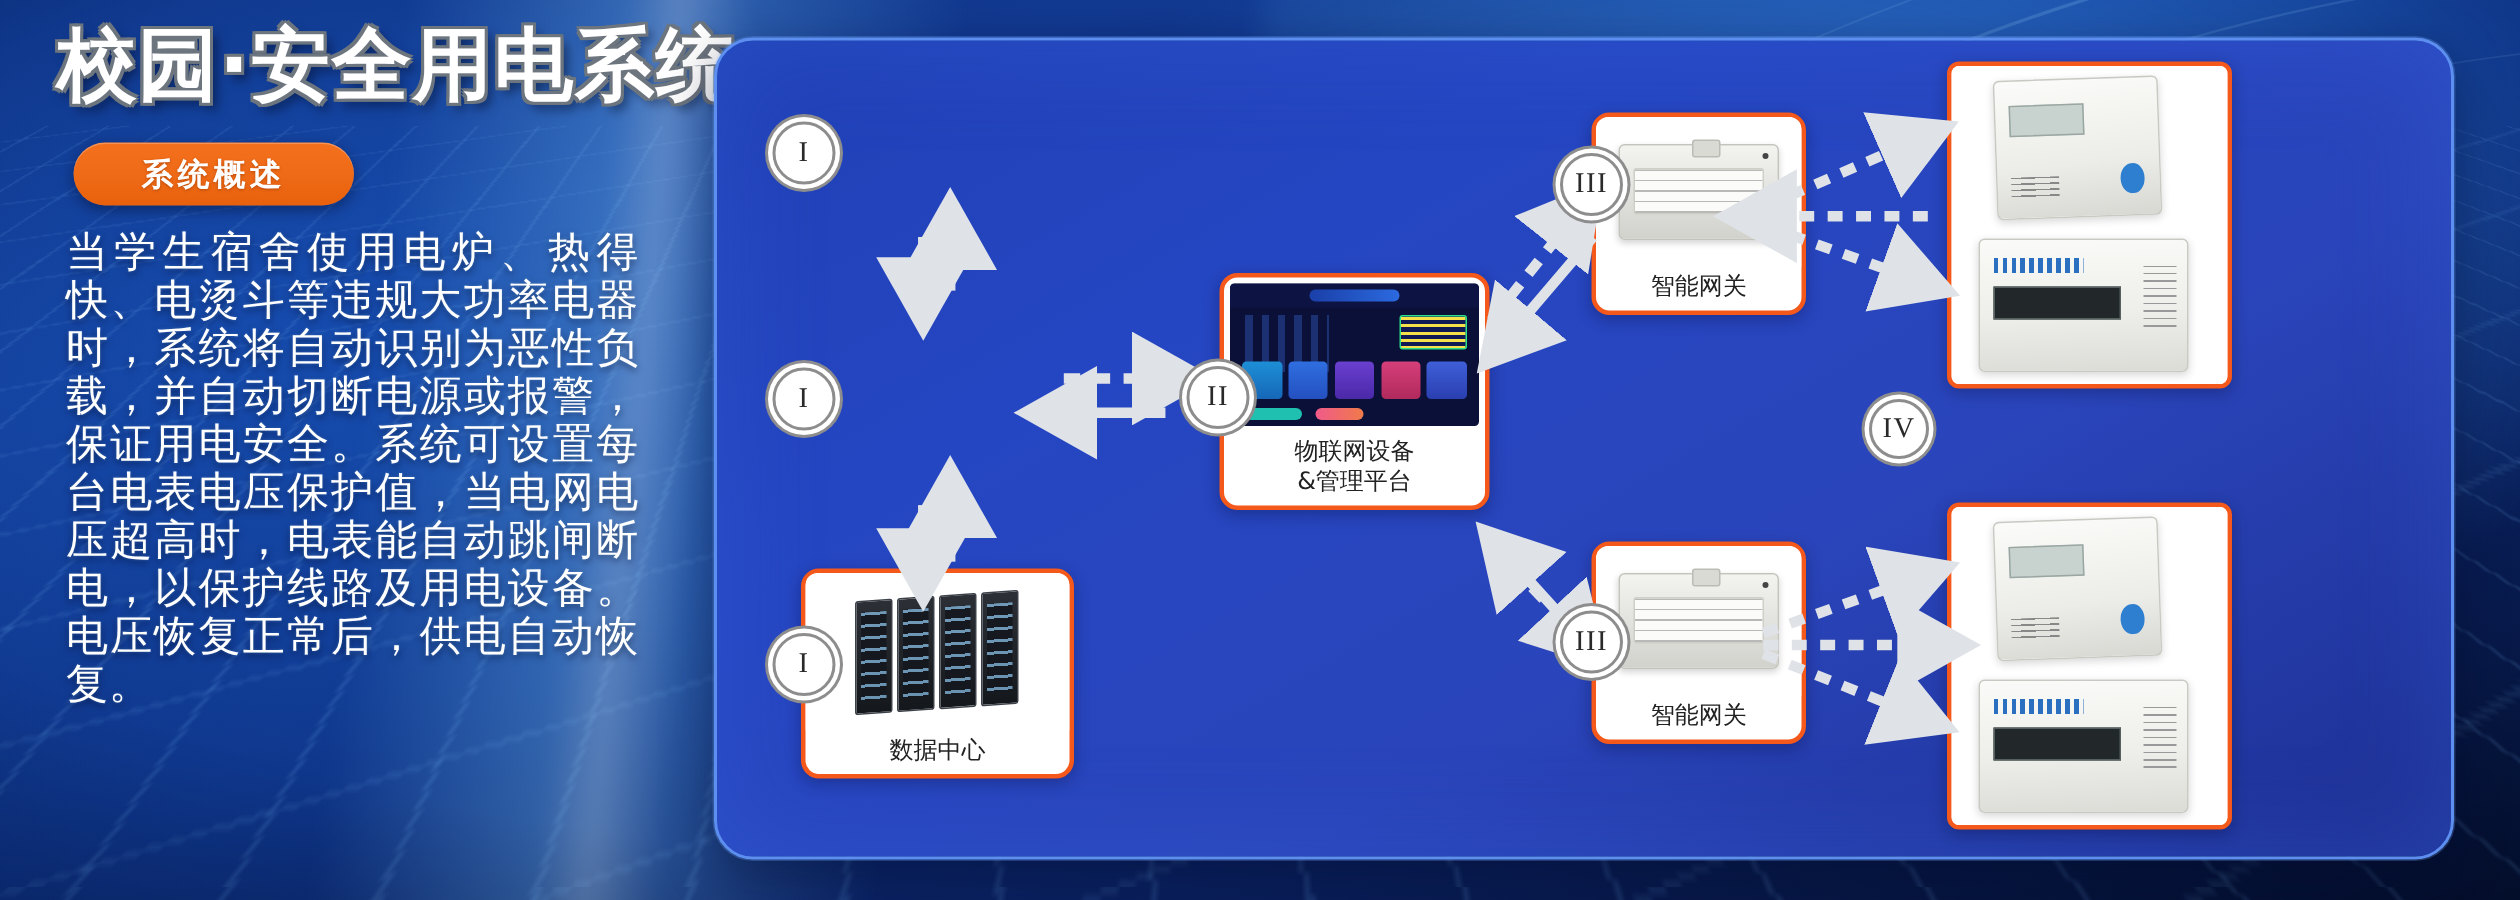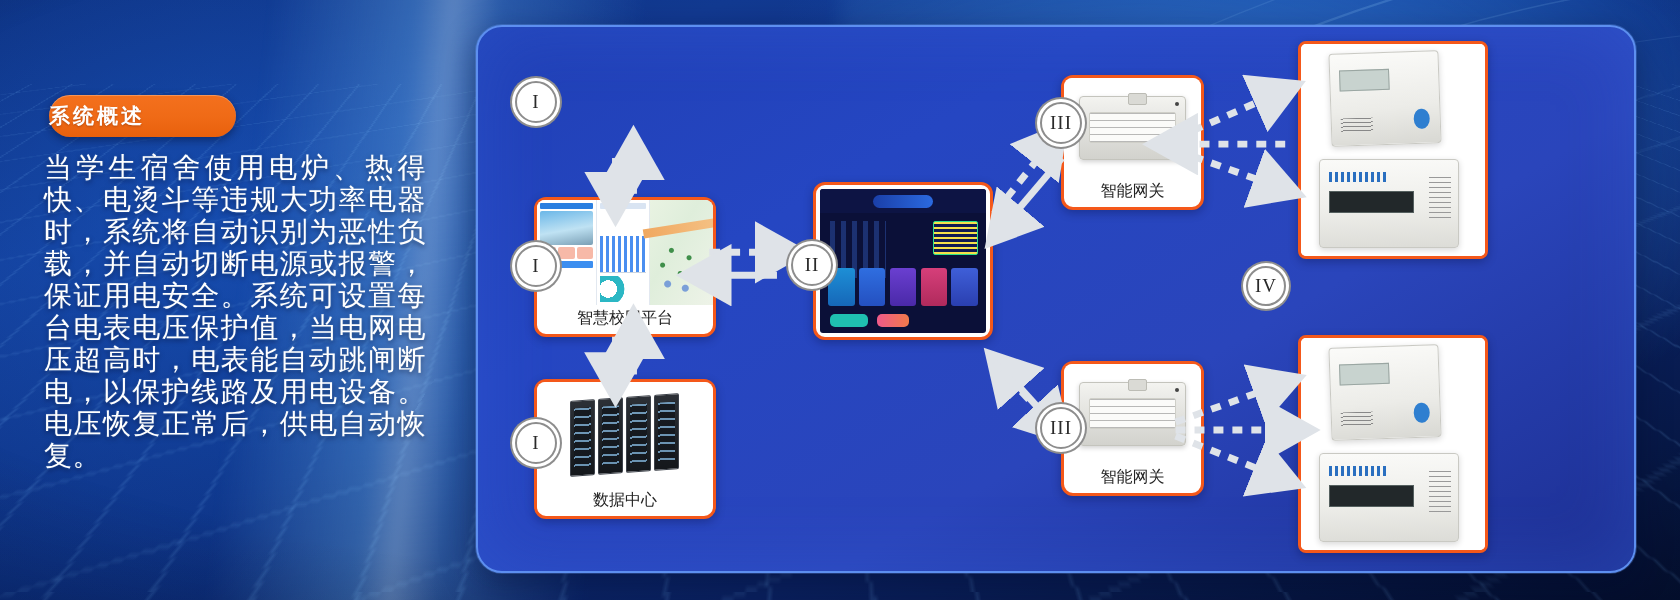--- a/index.html
+++ b/index.html
@@ -59,21 +59,21 @@
       2px 2px 0 #6d757e, -2px 2px 0 #6d757e, 2px -2px 0 #6d757e, -2px -2px 0 #6d757e,
       4px 5px 7px rgba(0,8,30,.55);
     white-space:nowrap;
   }
 
   #overview-badge {
     position:absolute; left:49px; top:95px;
     width:187px; height:42px; border-radius:21px;
     background:linear-gradient(180deg,#f4701d 0%, #ef6a16 55%, #e8600c 100%);
     box-shadow:0 3px 9px rgba(0,10,40,.45), inset 0 1px 0 rgba(255,255,255,.25);
-    display:flex; align-items:center; justify-content:flex-start;
+    display:flex; align-items:center; justify-content:center;
   }
   #overview-badge span {
     font-family:"DejaVu Sans","Liberation Sans",sans-serif;
     color:#fff; font-size:21px; font-weight:700; letter-spacing:3px;
     text-shadow:0 1px 2px rgba(120,40,0,.45);
   }
 
   #overview-body {
     position:absolute; left:44px; top:152px; width:382px;
     font-family:"DejaVu Sans","Liberation Sans",sans-serif;
@@ -266,20 +266,21 @@
       <path d="M600,20 C420,40 250,120 60,300" stroke-width="2"></path>
       <path d="M600,60 C430,80 270,160 90,330" stroke-width="1.4" stroke-opacity=".26"></path>
       <path d="M600,-20 C410,10 230,90 30,270" stroke-width="1.2" stroke-opacity=".22"></path>
       <path d="M600,110 C450,130 300,200 140,360" stroke-width="1" stroke-opacity=".18"></path>
     </g>
   </svg>
   <div class="bg-vig"></div>
 </div>
 
 <div id="left">
+  <div id="page-title">校园·安全用电系统</div>
 
   <div id="overview-badge">
     <span>系统概述</span>
   </div>
 
   <p id="overview-body">当学生宿舍使用电炉、热得快、电烫斗等违规大功率电器时，系统将自动识别为恶性负载，并自动切断电源或报警，保证用电安全。系统可设置每台电表电压保护值，当电网电压超高时，电表能自动跳闸断电，以保护线路及用电设备。电压恢复正常后，供电自动恢复。</p>
 </div>
 
 <div id="diagram-panel">
 
@@ -311,43 +312,20 @@
       <line x1="810" y1="118" x2="700" y2="118" stroke-dasharray="10 9"></line>
 
       <line x1="700" y1="398" x2="800" y2="362" stroke-dasharray="10 9"></line>
       <line x1="700" y1="412" x2="800" y2="452" stroke-dasharray="10 9"></line>
       <line x1="700" y1="406" x2="812" y2="406" stroke-dasharray="10 9"></line>
     </g>
   </svg>
 
   <div class="rnum" style="left:37px;top:54px;">I</div>
 
-  <div class="node" style="left:56px;top:170px;width:182px;height:140px;">
-    <div class="thumb">
-      <div class="camp">
-        <div class="camp-l">
-          <div class="camp-bar"></div>
-            <div class="camp-img"></div>
-          <div class="camp-tiles">
-              <i></i>
-              <i></i>
-              <i></i>
-            </div>
-          <div class="camp-bar" style="background:#3b8ef0;height:7px;"></div>
-        </div>
-        <div class="camp-m">
-          <div class="camp-bar" style="background:#d9e4f2;"></div>
-          <div class="camp-chart"></div>
-          <div class="camp-donut"></div>
-        </div>
-        <div class="camp-r"></div>
-      </div>
-    </div>
-    <div class="caption">智慧校园平台</div>
-  </div>
   <div class="rnum" style="left:37px;top:218px;">I</div>
 
   <div class="node" style="left:56px;top:352px;width:182px;height:140px;">
     <div class="thumb">
       <div class="dc">
           <div class="dc-racks">
             <i></i>
             <i></i>
             <i></i>
             <i></i>
@@ -372,20 +350,22 @@
             <i></i>
             <i></i>
             <i></i>
           </div>
         <div class="iot-foot">
             <i></i>
             <i></i>
           </div>
       </div>
     </div>
+    <div class="caption">物联网设备
+&amp;管理平台</div>
   </div>
   <div class="rnum" style="left:313px;top:217px;">II</div>
 
   <div class="node" style="left:583px;top:48px;width:143px;height:135px;">
     <div class="thumb">
       <div class="gw">
           <div class="gw-body">
         <div class="gw-panel"></div>
             <div class="gw-dot"></div>
           </div>

